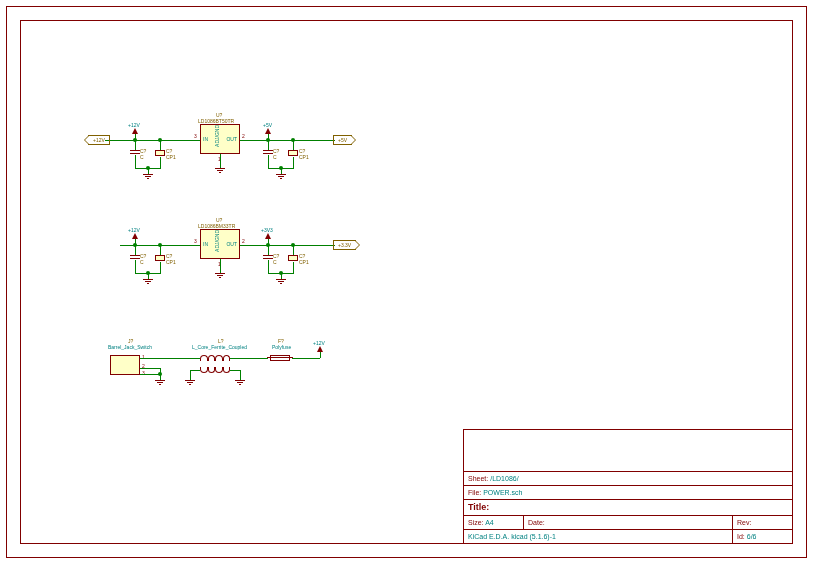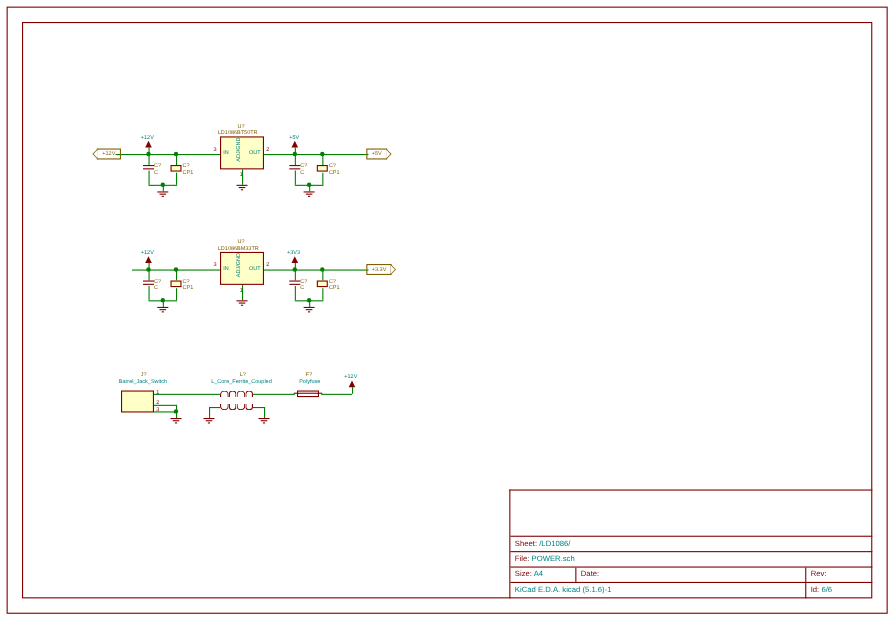--- a/index.html
+++ b/index.html
@@ -399,20 +399,23 @@
       <span style="color:#800000;">Sheet:</span>
       <span>/LD1086/</span>
     </div>
   </div>
   <div class="row">
     <div class="cell" style="flex:1;border-right:none;">
       <span style="color:#800000;">File:</span>
       <span>POWER.sch</span>
     </div>
   </div>
+  <div class="row" style="height:16px;">
+    <div class="cell" style="flex:1;border-right:none;font-size:9px;font-weight:bold;color:#800000;">Title:</div>
+  </div>
   <div class="row">
     <div class="cell" style="width:60px;">
       <span style="color:#800000;">Size:</span>
       <span>A4</span>
     </div>
     <div class="cell" style="flex:1;">
       <span style="color:#800000;">Date:</span>
     </div>
     <div class="cell" style="width:60px;border-right:none;">
       <span style="color:#800000;">Rev:</span>

